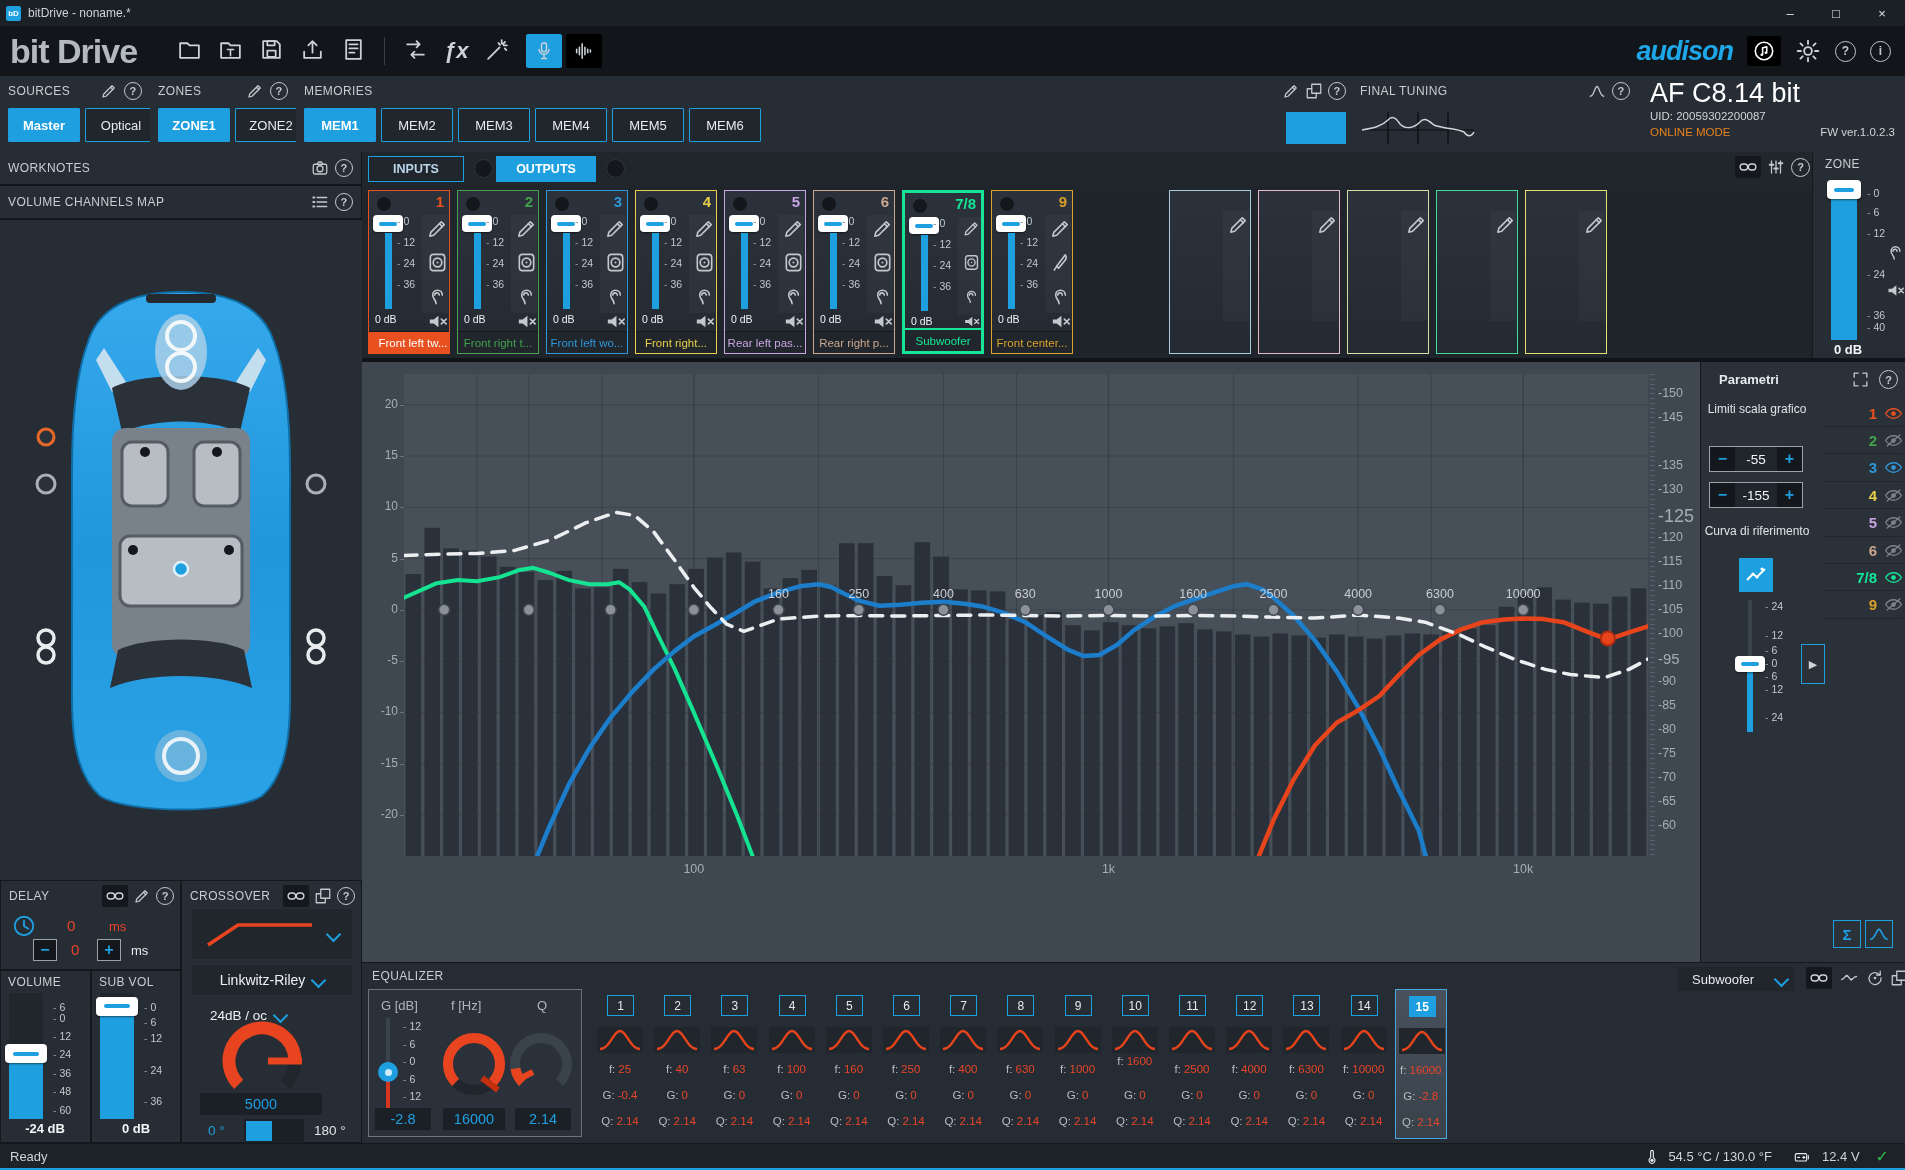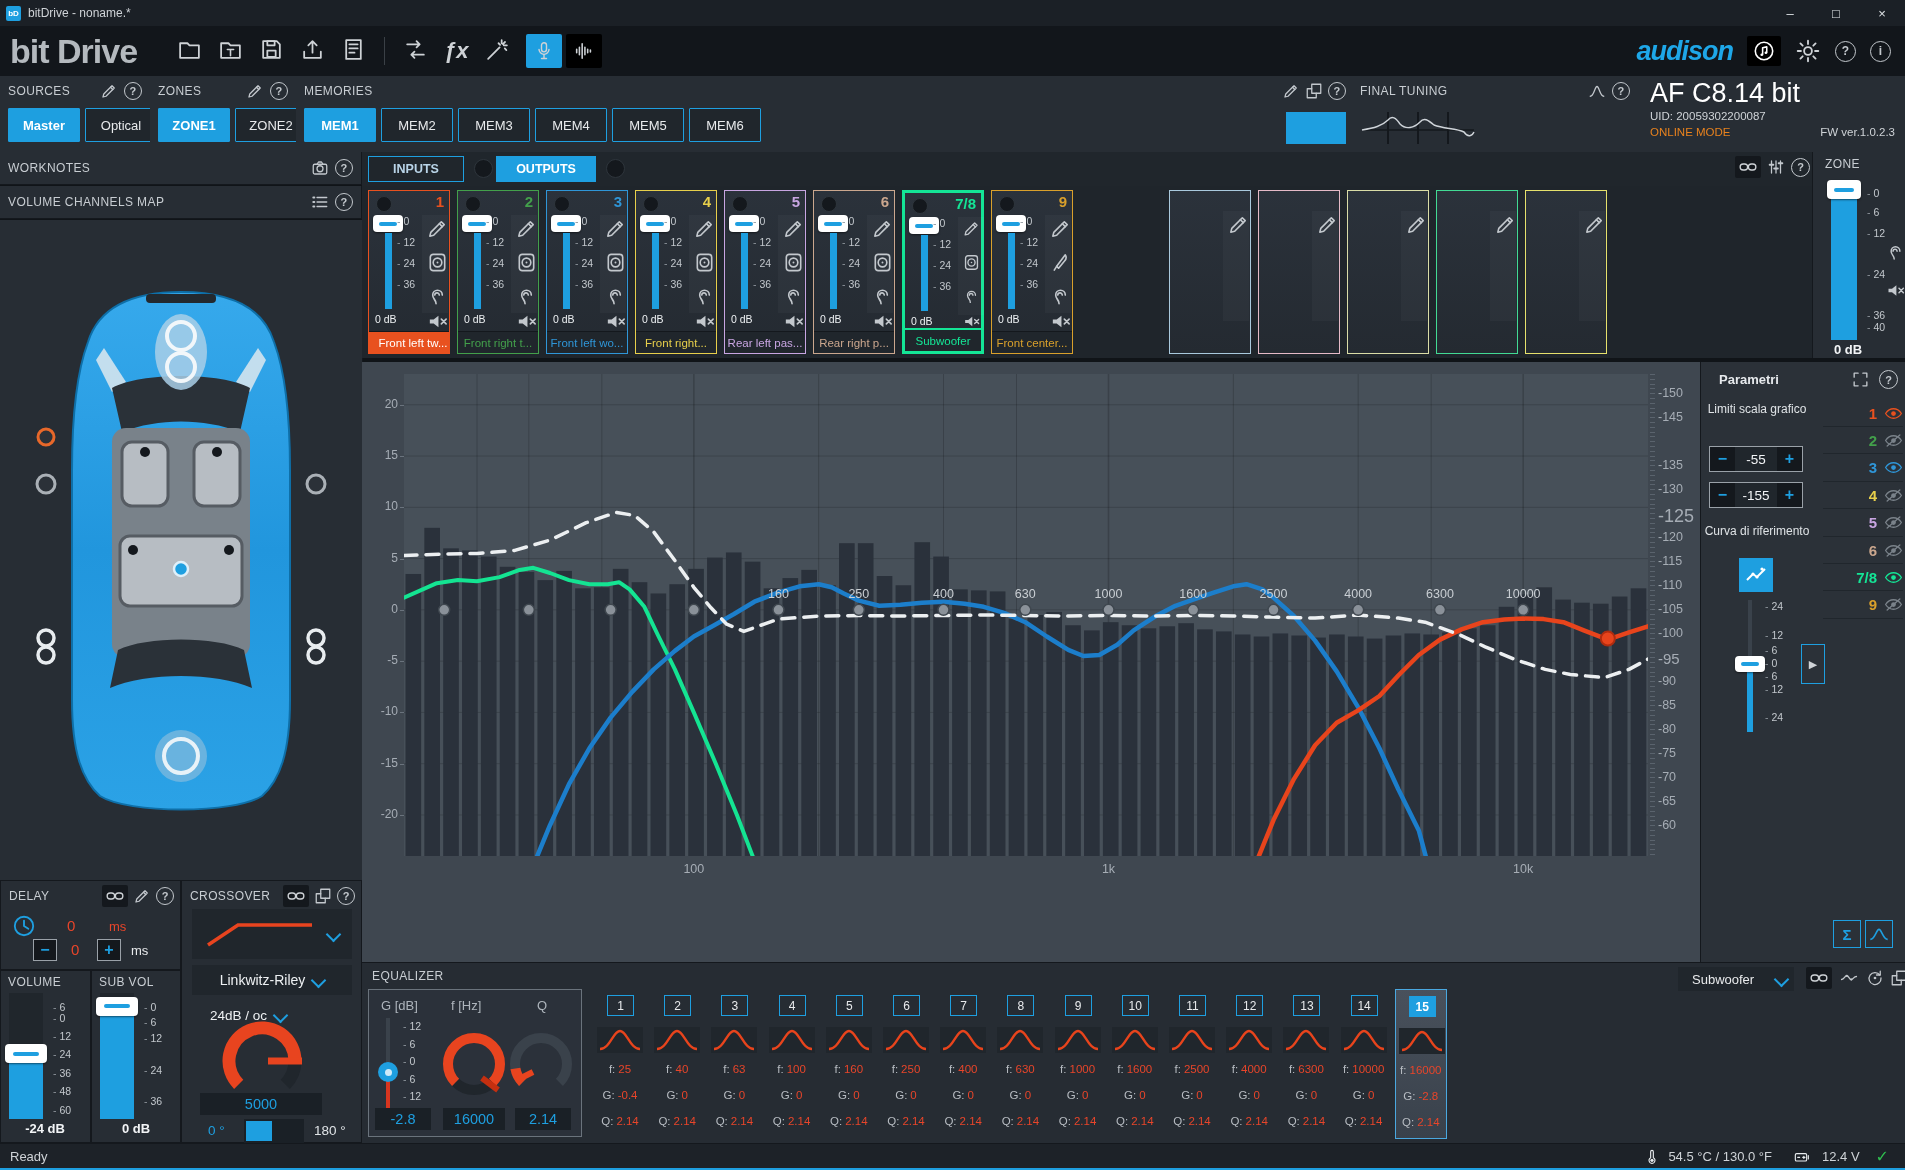--- a/index.html
+++ b/index.html
@@ -1217,21 +1217,21 @@
           </svg></div>
         <div class="brow" style="top: 74px;">f:<em>1000</em></div>
         <div class="brow" style="top: 100px;">G:<em>0</em></div>
         <div class="brow" style="top: 126px;">Q:<em>2.14</em></div>
       </div>
       <div class="band" style="left: 746.8px;">
         <div class="nbtn">10</div>
         <div class="bell"><svg width="46" height="26" viewBox="0 0 46 26">
             <path d="M3 22 C13 22 16 4 23 4 S33 22 43 22" stroke="#e8441c" stroke-width="2.4" fill="none"></path>
           </svg></div>
-        <div class="brow" style="top: 74px;">f:<em>1600</em></div>
+        <div class="brow" style="top: 66px;">f:<em>1600</em></div>
         <div class="brow" style="top: 100px;">G:<em>0</em></div>
         <div class="brow" style="top: 126px;">Q:<em>2.14</em></div>
       </div>
       <div class="band" style="left: 804px;">
         <div class="nbtn">11</div>
         <div class="bell"><svg width="46" height="26" viewBox="0 0 46 26">
             <path d="M3 22 C13 22 16 4 23 4 S33 22 43 22" stroke="#e8441c" stroke-width="2.4" fill="none"></path>
           </svg></div>
         <div class="brow" style="top: 74px;">f:<em>2500</em></div>
         <div class="brow" style="top: 100px;">G:<em>0</em></div>

